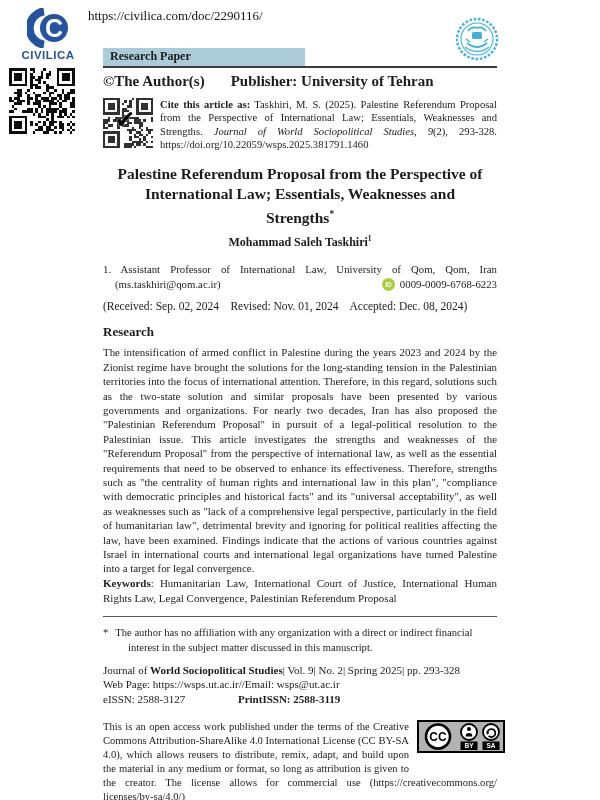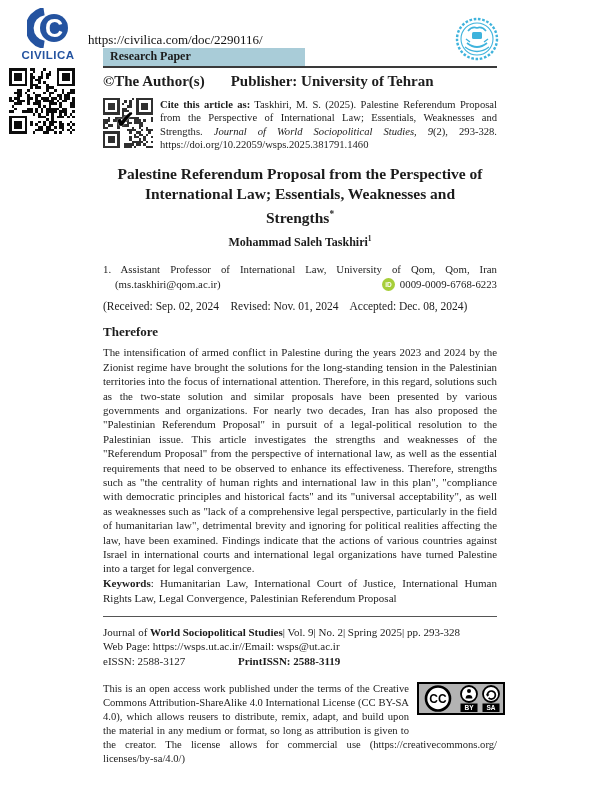--- a/index.html
+++ b/index.html
@@ -9,21 +9,21 @@
     margin:0 auto;
   }
   
   .logo-wrap { position:absolute; left:10px; top:8px; width:76px; text-align:center; }
   .logo-wrap svg { display:block; margin:0 auto; }
   .wordmark {
     margin-top:1px; font-family:"Liberation Sans", sans-serif; font-weight:bold;
     font-size:11.5px; letter-spacing:0.5px; color:var(--civilica-blue,#2453a0);
   }
   .url {
-    position:absolute; left:88px; top:32px; font-size:13px; color:#111;
+    position:absolute; left:88px; top:8px; font-size:13px; color:#111;
     text-decoration:none;
   }
   .qr-large { position:absolute; left:9px; top:68px; width:66px; height:66px; }
   .seal { position:absolute; left:455px; top:15px; width:44px; height:48px; color:var(--seal-blue,#3fb3dc); }
 
   
   .main { position:absolute; left:103px; top:48px; width:394px; }
 
   .type-row { border-bottom:2px solid #3a3a3a; }
   .type-bar {
@@ -649,29 +649,32 @@
             <circle cx="6.5" cy="6.5" r="6.5" fill="var(--orcid-green,#a6ce39)"></circle>
             <text x="6.5" y="9.2" text-anchor="middle" font-family="Liberation Sans, sans-serif" font-weight="bold" font-size="6.5" fill="#ffffff">iD</text>
           </svg>
           <span class="orcid-num">0009-0009-6768-6223</span>
         </span>
       </div>
     </div>
 
     <div class="dates">(Received: Sep. 02, 2024    Revised: Nov. 01, 2024    Accepted: Dec. 08, 2024)</div>
 
-    <div class="abs-head">Therefore</div>
+    <div class="abs-head">Research</div>
     <div class="abs-text">The intensification of armed conflict in Palestine during the years 2023 and 2024 by the Zionist regime have brought the solutions for the long-standing tension in the Palestinian territories into the focus of international attention. Therefore, in this regard, solutions such as the two-state solution and similar proposals have been presented by various governments and organizations. For nearly two decades, Iran has also proposed the "Palestinian Referendum Proposal" in pursuit of a legal-political resolution to the Palestinian issue. This article investigates the strengths and weaknesses of the "Referendum Proposal" from the perspective of international law, as well as the essential requirements that need to be observed to enhance its effectiveness. Therefore, strengths such as "the centrality of human rights and international law in this plan", "compliance with democratic principles and historical facts" and its "universal acceptability", as well as weaknesses such as "lack of a comprehensive legal perspective, particularly in the field of humanitarian law", detrimental brevity and ignoring for political realities affecting the law, have been examined. Findings indicate that the actions of various countries against Israel in international courts and international legal organizations have turned Palestine into a target for legal convergence.</div>
 
     <div class="keywords">
       <b>Keywords</b><span>: Humanitarian Law, International Court of Justice, International Human Rights Law, Legal Convergence, Palestinian Referendum Proposal</span>
     </div>
 
     <hr class="fn-divider">
 
+    <div class="footnote">
+      <span class="marker">*</span><span>The author has no affiliation with any organization with a direct or indirect financial interest in the subject matter discussed in this manuscript.</span>
+    </div>
 
     <div class="journal-info">
       <div>
         <span>Journal of </span><span class="bold">World Sociopolitical Studies</span><span>| Vol. 9| No. 2| Spring 2025| pp. 293-328</span>
       </div>
       <div>Web Page: https://wsps.ut.ac.ir//Email: wsps@ut.ac.ir</div>
       <div>
         <span>eISSN: 2588-3127</span>
         <span class="issn-print">PrintISSN: 2588-3119</span>
       </div>

